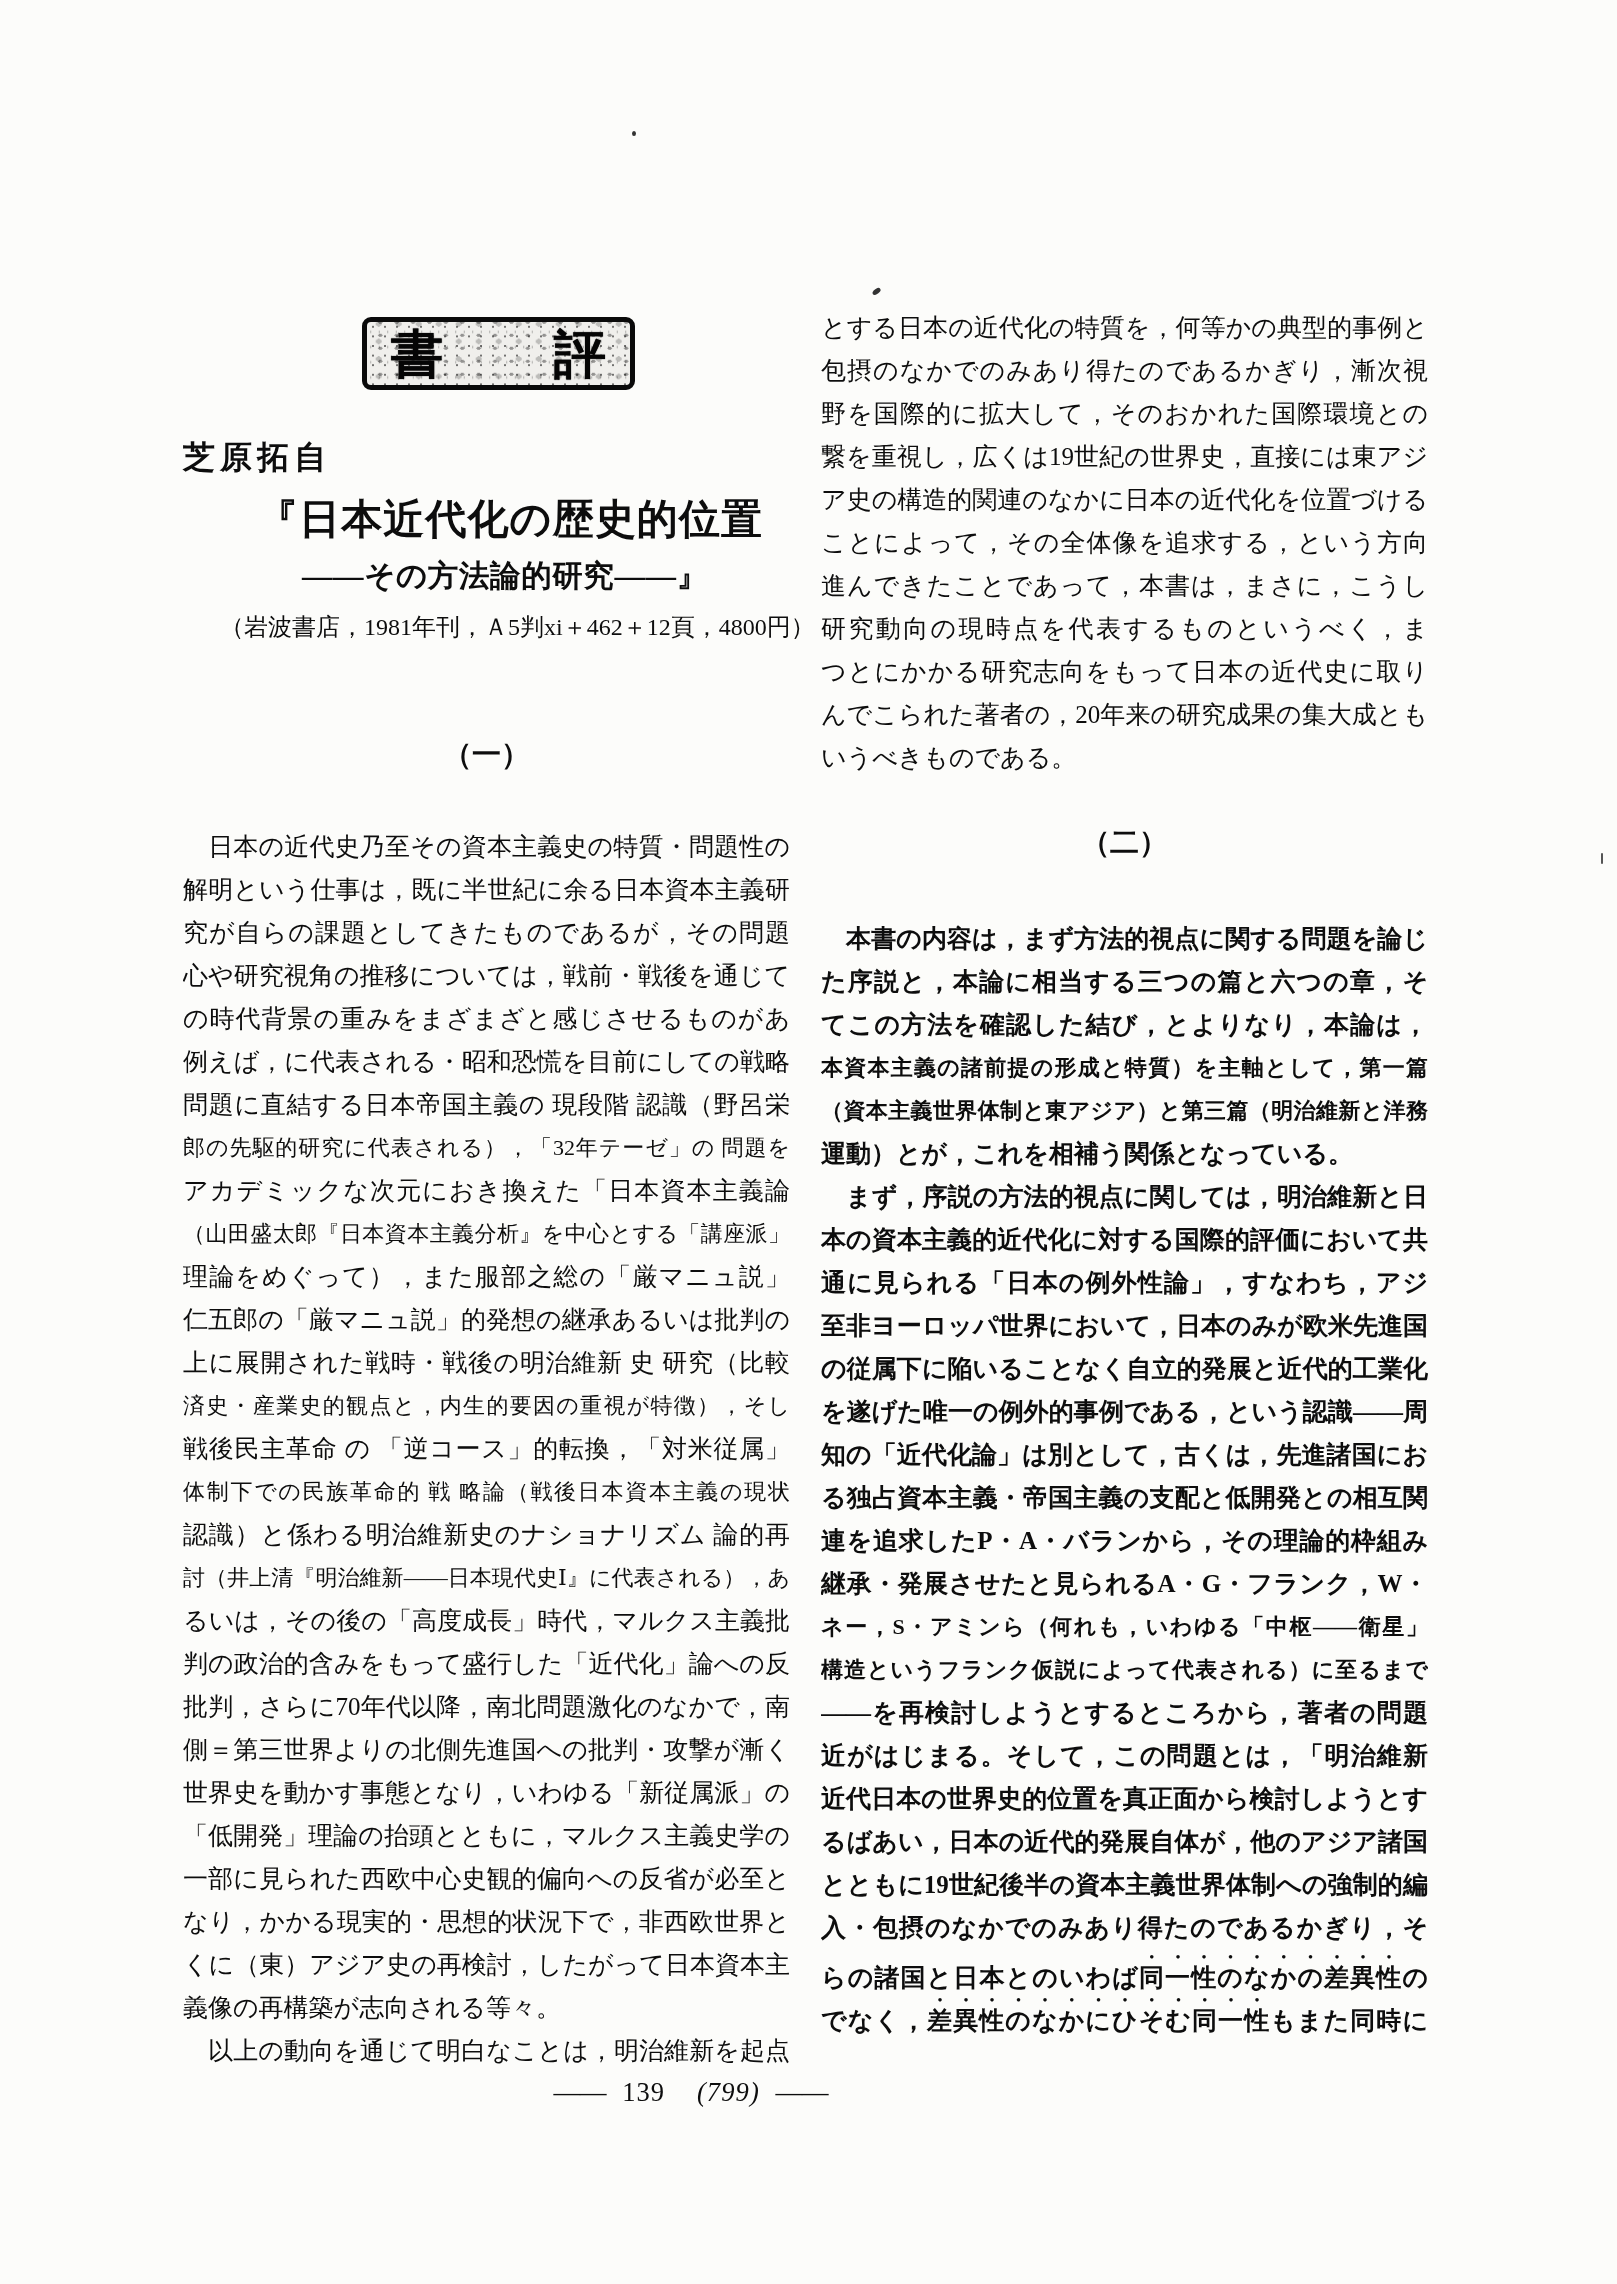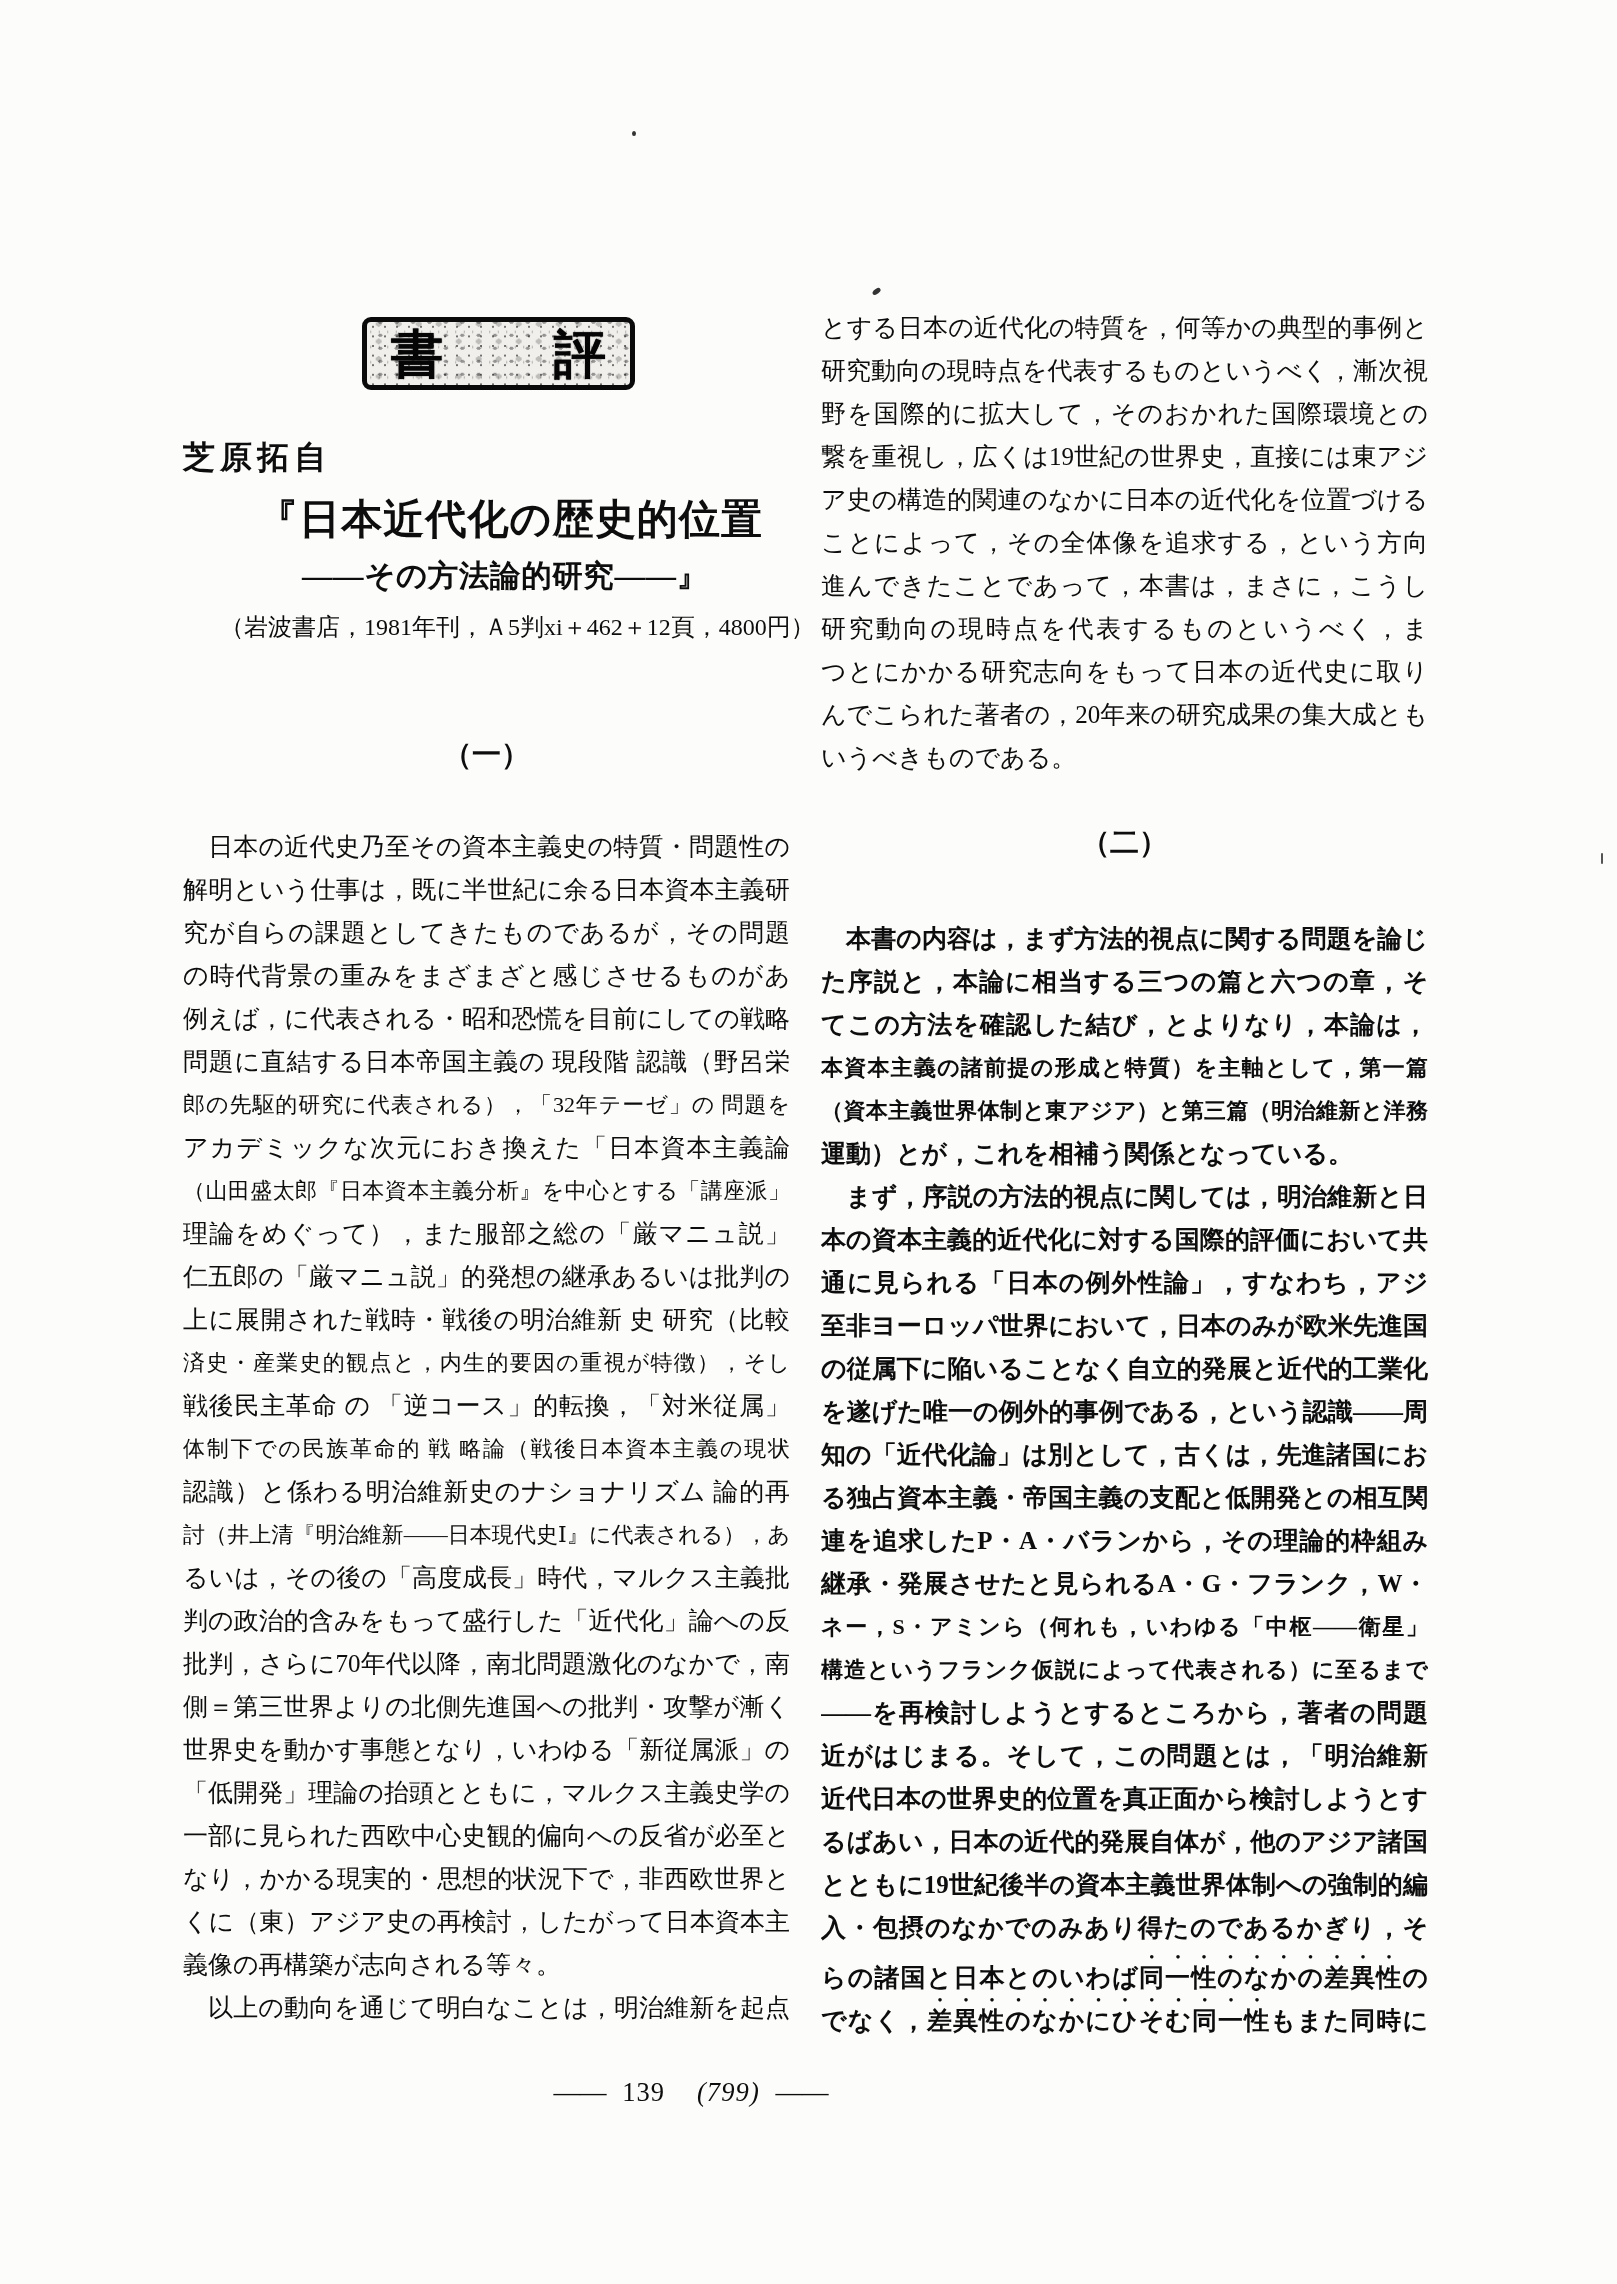--- a/index.html
+++ b/index.html
@@ -84,20 +84,21 @@
   <div class="book-title">『日本近代化の歴史的位置</div>
   <div class="book-subtitle">——その方法論的研究——』</div>
   <div class="pub-info">（岩波書店，1981年刊，Ａ5判xi＋462＋12頁，4800円）</div>
 
   <div class="sec-head sec-one">（一）</div>
 
   <div class="col col-left" id="left-lines">
       <div class="line">　日本の近代史乃至その資本主義史の特質・問題性の</div>
       <div class="line">解明という仕事は，既に半世紀に余る日本資本主義研</div>
       <div class="line">究が自らの課題としてきたものであるが，その問題関</div>
+      <div class="line">心や研究視角の推移については，戦前・戦後を通じて</div>
       <div class="line">の時代背景の重みをまざまざと感じさせるものがある。</div>
       <div class="line">例えば，に代表される・昭和恐慌を目前にしての戦略</div>
       <div class="line">問題に直結する日本帝国主義の 現段階 認識（野呂栄太</div>
       <div class="line small">郎の先駆的研究に代表される），「32年テーゼ」の 問題を</div>
       <div class="line">アカデミックな次元におき換えた「日本資本主義論争」</div>
       <div class="line small">（山田盛太郎『日本資本主義分析』を中心とする「講座派」</div>
       <div class="line">理論をめぐって），また服部之総の「厳マニュ説」や羽</div>
       <div class="line">仁五郎の「厳マニュ説」的発想の継承あるいは批判の</div>
       <div class="line">上に展開された戦時・戦後の明治維新 史 研究（比較経</div>
       <div class="line small">済史・産業史的観点と，内生的要因の重視が特徴），そして，</div>
@@ -113,21 +114,21 @@
       <div class="line">「低開発」理論の抬頭とともに，マルクス主義史学の</div>
       <div class="line">一部に見られた西欧中心史観的偏向への反省が必至と</div>
       <div class="line">なり，かかる現実的・思想的状況下で，非西欧世界と</div>
       <div class="line">くに（東）アジア史の再検討，したがって日本資本主</div>
       <div class="line end">義像の再構築が志向される等々。</div>
       <div class="line">　以上の動向を通じて明白なことは，明治維新を起点</div>
     </div>
 
   <div class="col col-right-1" id="right-lines-1">
       <div class="line">とする日本の近代化の特質を，何等かの典型的事例と</div>
-      <div class="line">研究動向の現時点を代表するものというべく，漸次視</div>
+      <div class="line">包摂のなかでのみあり得たのであるかぎり，漸次視</div>
       <div class="line">野を国際的に拡大して，そのおかれた国際環境との連</div>
       <div class="line">繋を重視し，広くは19世紀の世界史，直接には東アジ</div>
       <div class="line">ア史の構造的関連のなかに日本の近代化を位置づける</div>
       <div class="line">ことによって，その全体像を追求する，という方向へ</div>
       <div class="line">進んできたことであって，本書は，まさに，こうした</div>
       <div class="line">研究動向の現時点を代表するものというべく，また，</div>
       <div class="line">つとにかかる研究志向をもって日本の近代史に取り組</div>
       <div class="line">んでこられた著者の，20年来の研究成果の集大成とも</div>
       <div class="line end">いうべきものである。</div>
     </div>

